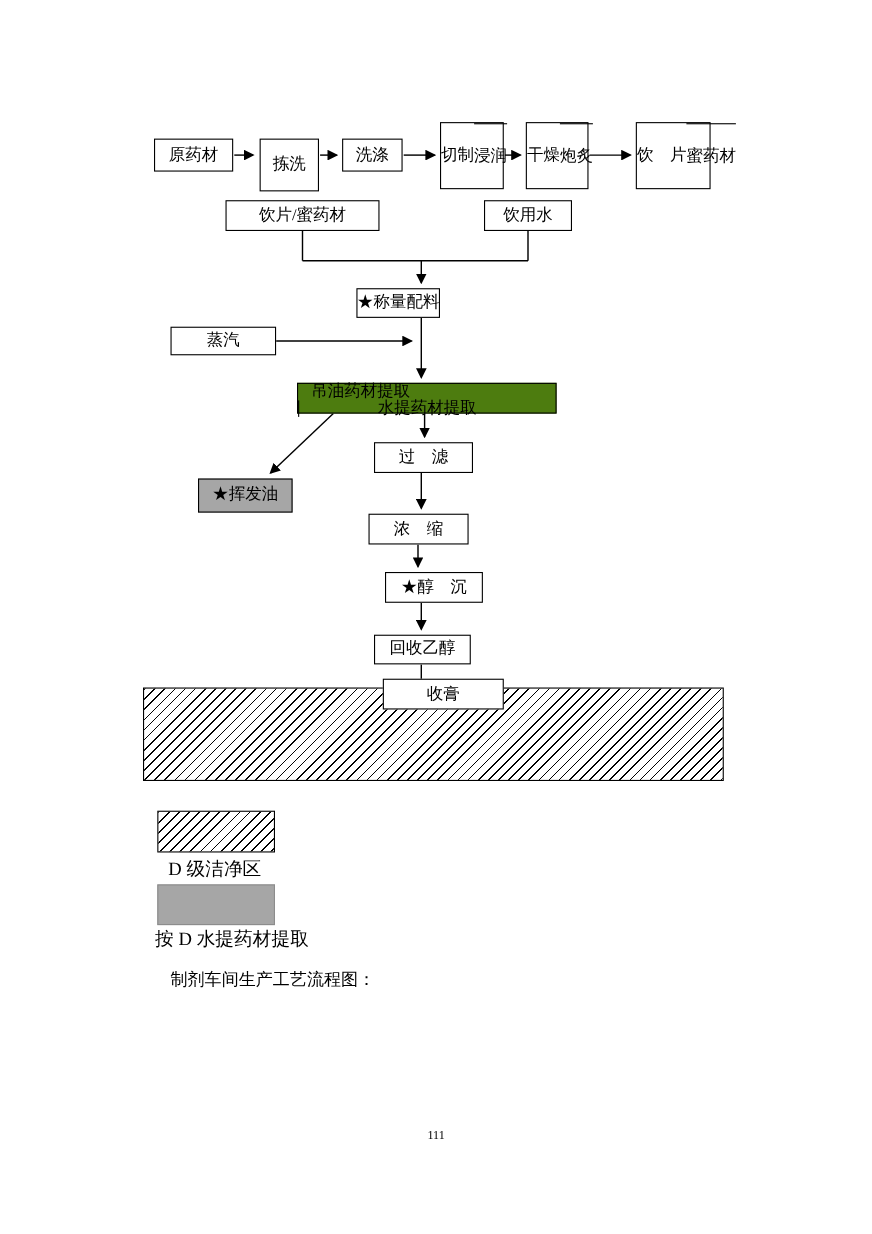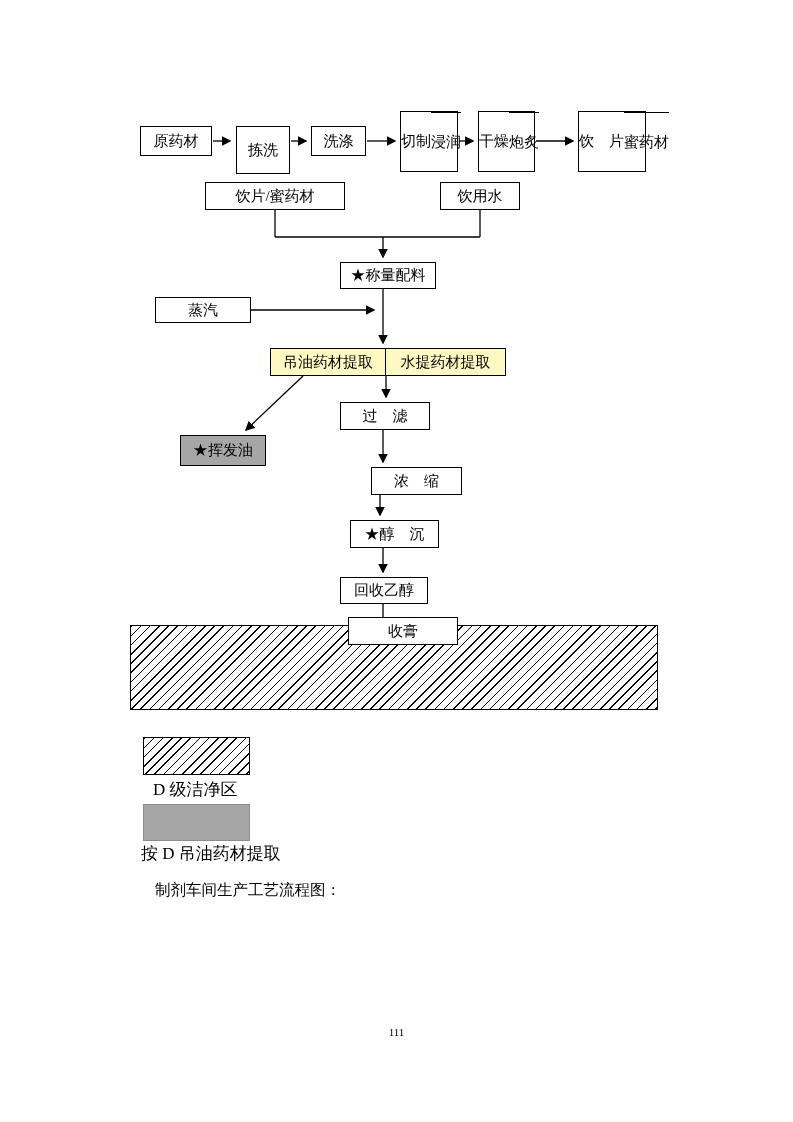--- a/index.html
+++ b/index.html
@@ -13,22 +13,22 @@
     display:flex;align-items:center;justify-content:center;
     font-size:15px;line-height:1;white-space:nowrap;z-index:2;
   }
   .vbox{
     position:absolute;box-sizing:border-box;border:1.4px solid #000;background:#fff;
     display:flex;flex-direction:row;z-index:2;
   }
   .vbox .cell{flex:1;display:flex;align-items:center;justify-content:center;font-size:15px;line-height:1;white-space:nowrap;}
   .vbox .cell + .cell{border-top:1.4px solid #000;}
   .hsplit{
-    position:absolute;box-sizing:border-box;border:1.4px solid #000;background:#fef9c3;
-    display:flex;flex-direction:row;z-index:2;
+    position:absolute;box-sizing:border-box;border:1.4px solid #000;background:#4d7c0f;
+    display:flex;flex-direction:column;z-index:2;
   }
   .hsplit .cell{display:flex;align-items:center;justify-content:center;font-size:15px;line-height:1;white-space:nowrap;}
   .hsplit .cell + .cell{border-left:1.4px solid #000;}
   .gray{background:var(--gray-fill,#a6a6a6);}
   .hatch{
     position:absolute;box-sizing:border-box;border:1.4px solid #000;background-color:#fff;
     background-image:repeating-linear-gradient(135deg,#000 0px,#000 1.1px,rgba(0,0,0,0) 1.1px,rgba(0,0,0,0) 6.5px);
     z-index:1;
   }
   .legend-swatch-gray{position:absolute;box-sizing:border-box;border:1px solid #8c8c8c;background:var(--gray-fill,#a6a6a6);z-index:1;}
@@ -94,58 +94,58 @@
     <div class="cell">蜜药材</div>
   </div>
 
   <div class="box" style="left:205px;top:182px;width:140px;height:28px;">
       <span>饮片/蜜药材</span>
     </div>
   <div class="box" style="left:440px;top:182px;width:80px;height:28px;">
       <span>饮用水</span>
     </div>
 
-  <div class="box" style="left:340px;top:262px;width:96px;height:27px;">
+  <div class="box" style="left:324px;top:262px;width:76px;height:27px;">
       <span>★称量配料</span>
     </div>
 
   <div class="box" style="left:155px;top:297px;width:96px;height:26px;">
       <span>蒸汽</span>
     </div>
 
   <div class="hsplit" style="left:270px;top:348px;width:236px;height:28px;">
     <div class="cell" style="width:114px;">吊油药材提取</div>
     <div class="cell" style="flex:1;">水提药材提取</div>
   </div>
 
   <div class="box gray" style="left:180px;top:435px;width:86px;height:31px;">
       <span>★挥发油</span>
     </div>
 
   <div class="box" style="left:340px;top:402px;width:90px;height:28px;">
       <span>过　滤</span>
     </div>
-  <div class="box" style="left:335px;top:467px;width:91px;height:28px;margin-left:36px;">
+  <div class="box" style="left:335px;top:467px;width:91px;height:28px;">
       <span>浓　缩</span>
     </div>
   <div class="box" style="left:350px;top:520px;width:89px;height:28px;">
       <span>★醇　沉</span>
     </div>
   <div class="box" style="left:340px;top:577px;width:88px;height:27px;">
       <span>回收乙醇</span>
     </div>
 
   <div class="hatch" style="left:130px;top:625px;width:528px;height:85px;"></div>
   <div class="box" style="left:348px;top:617px;width:110px;height:28px;">
       <span>收膏</span>
     </div>
 
   <div class="hatch" style="left:143px;top:737px;width:107px;height:38px;"></div>
   <div class="label" style="left:153px;top:779px;">D 级洁净区</div>
 
   <div class="legend-swatch-gray" style="left:143px;top:804px;width:107px;height:37px;"></div>
-  <div class="label" style="left:141px;top:843px;">按 D 吊油药材提取</div>
+  <div class="label" style="left:141px;top:843px;">按 D 水提药材提取</div>
 
   <div class="caption" style="left:155px;top:880px;">制剂车间生产工艺流程图：</div>
 
   <div class="page-number" style="top:1026px;">111</div>
 
 </div>
 
 </body></html>

